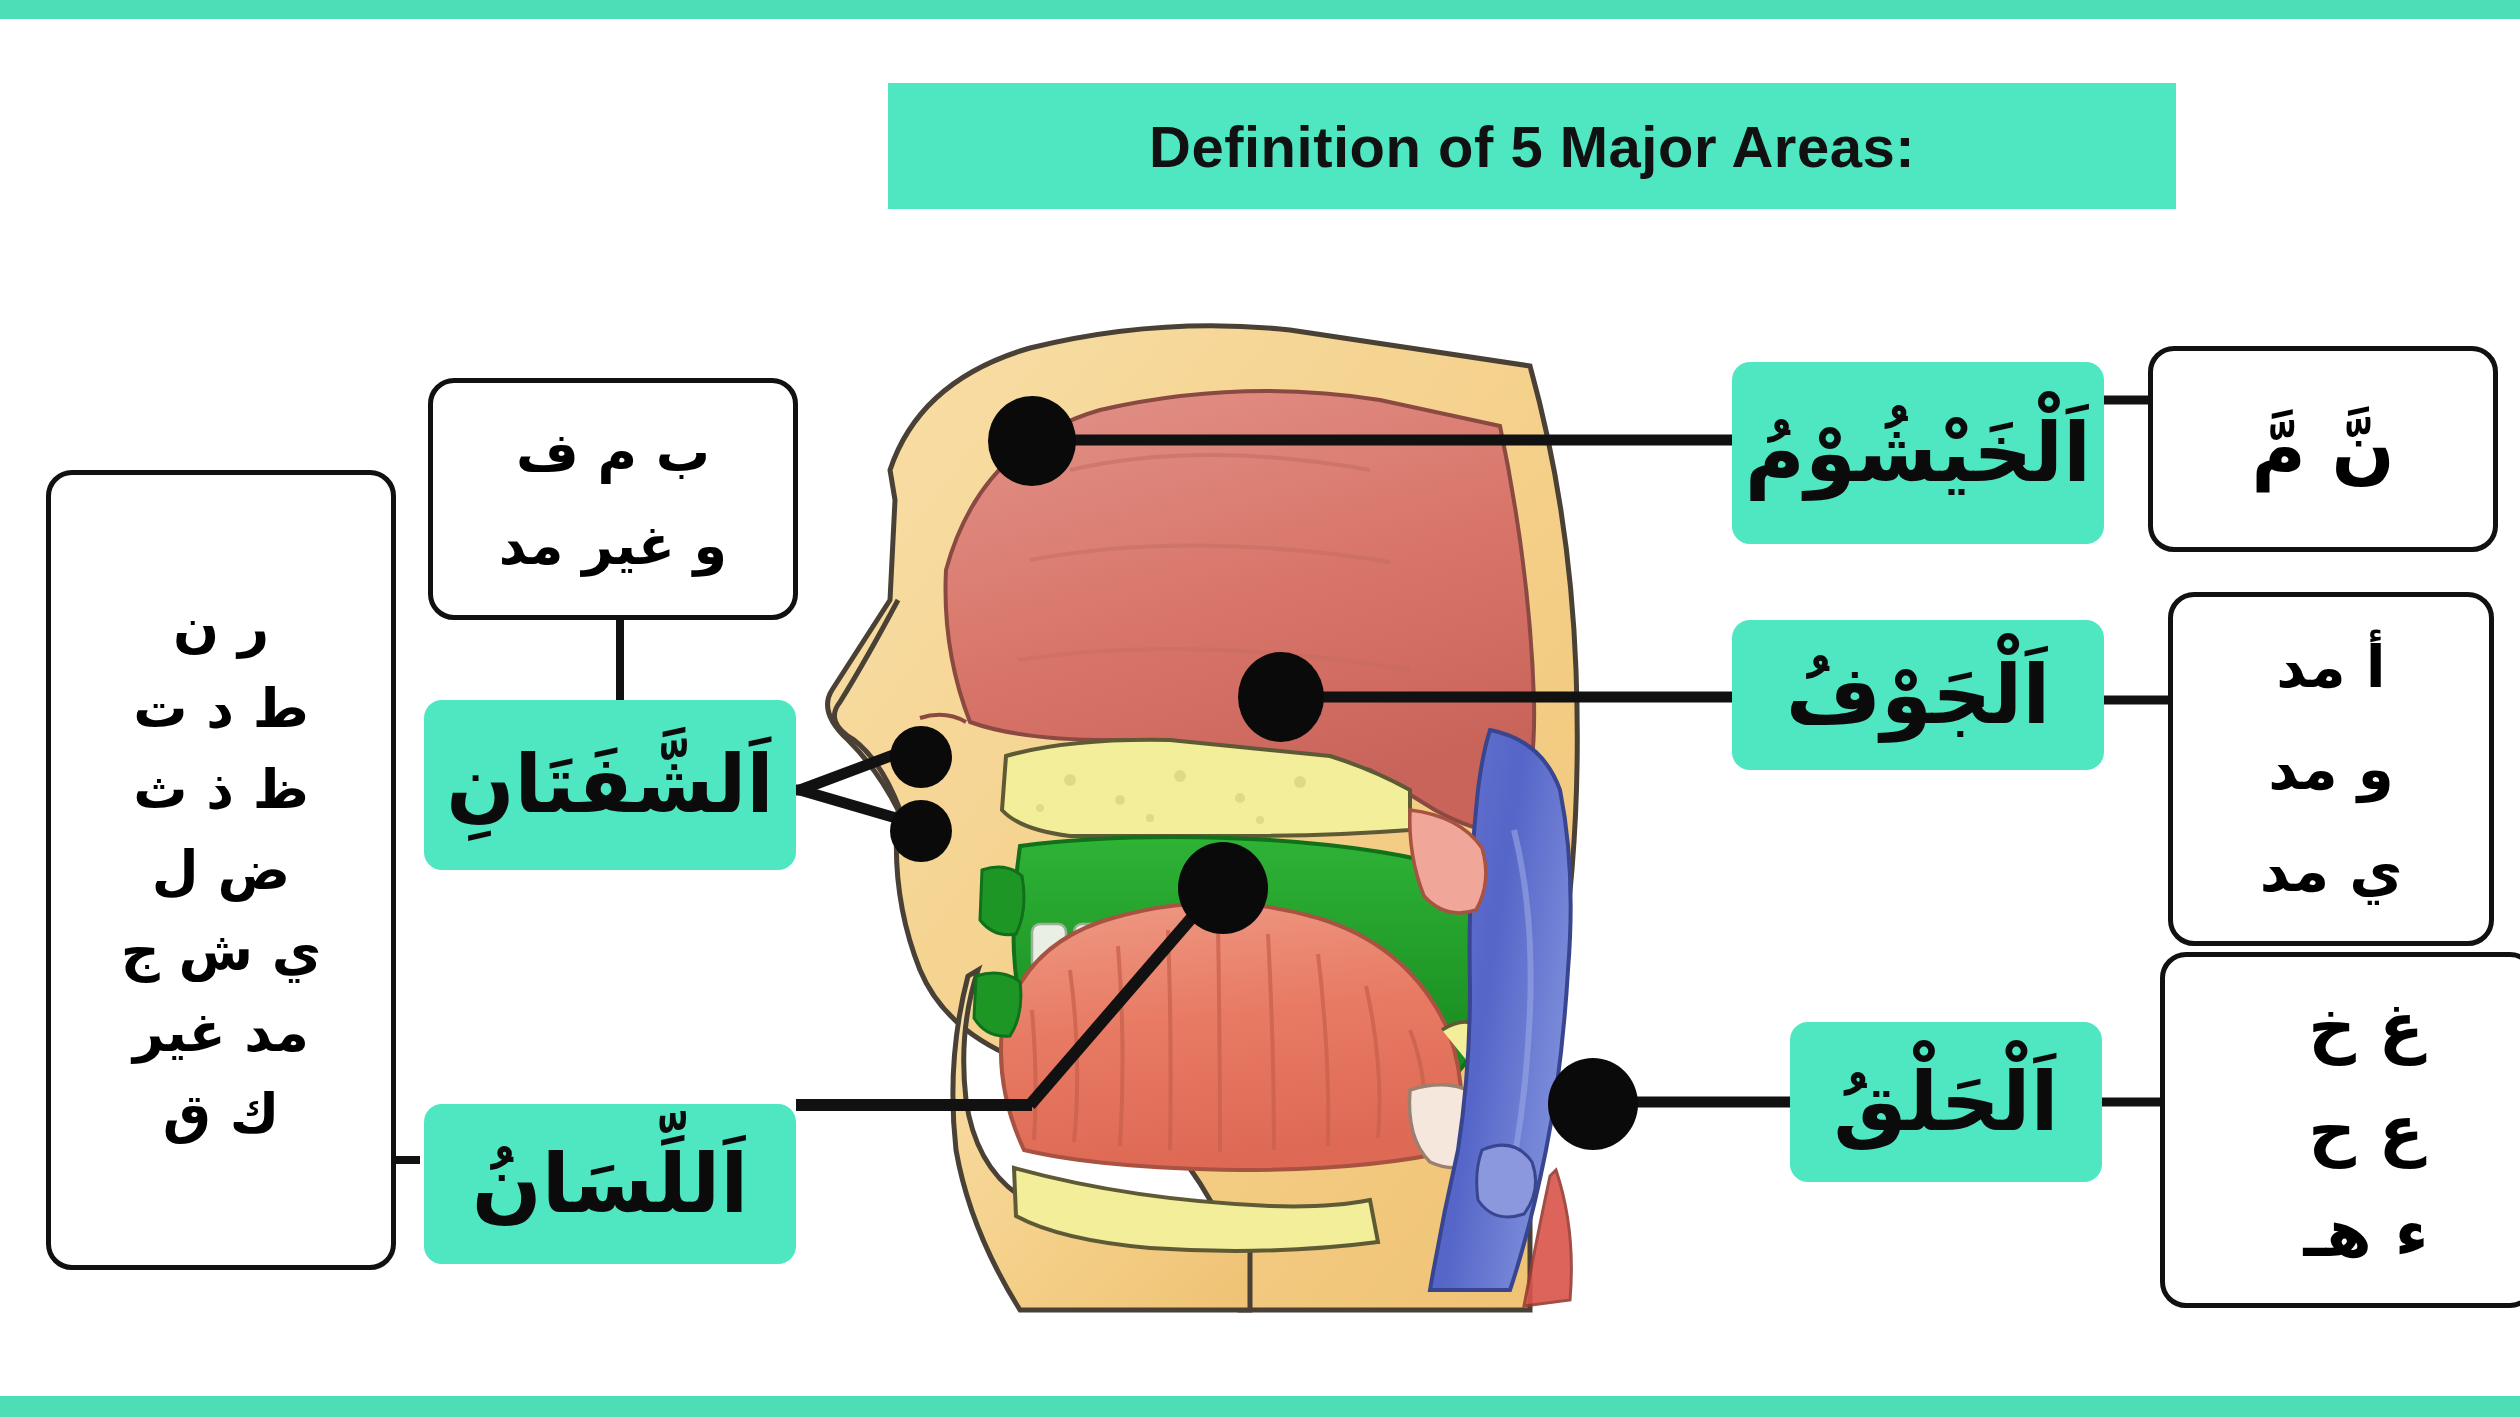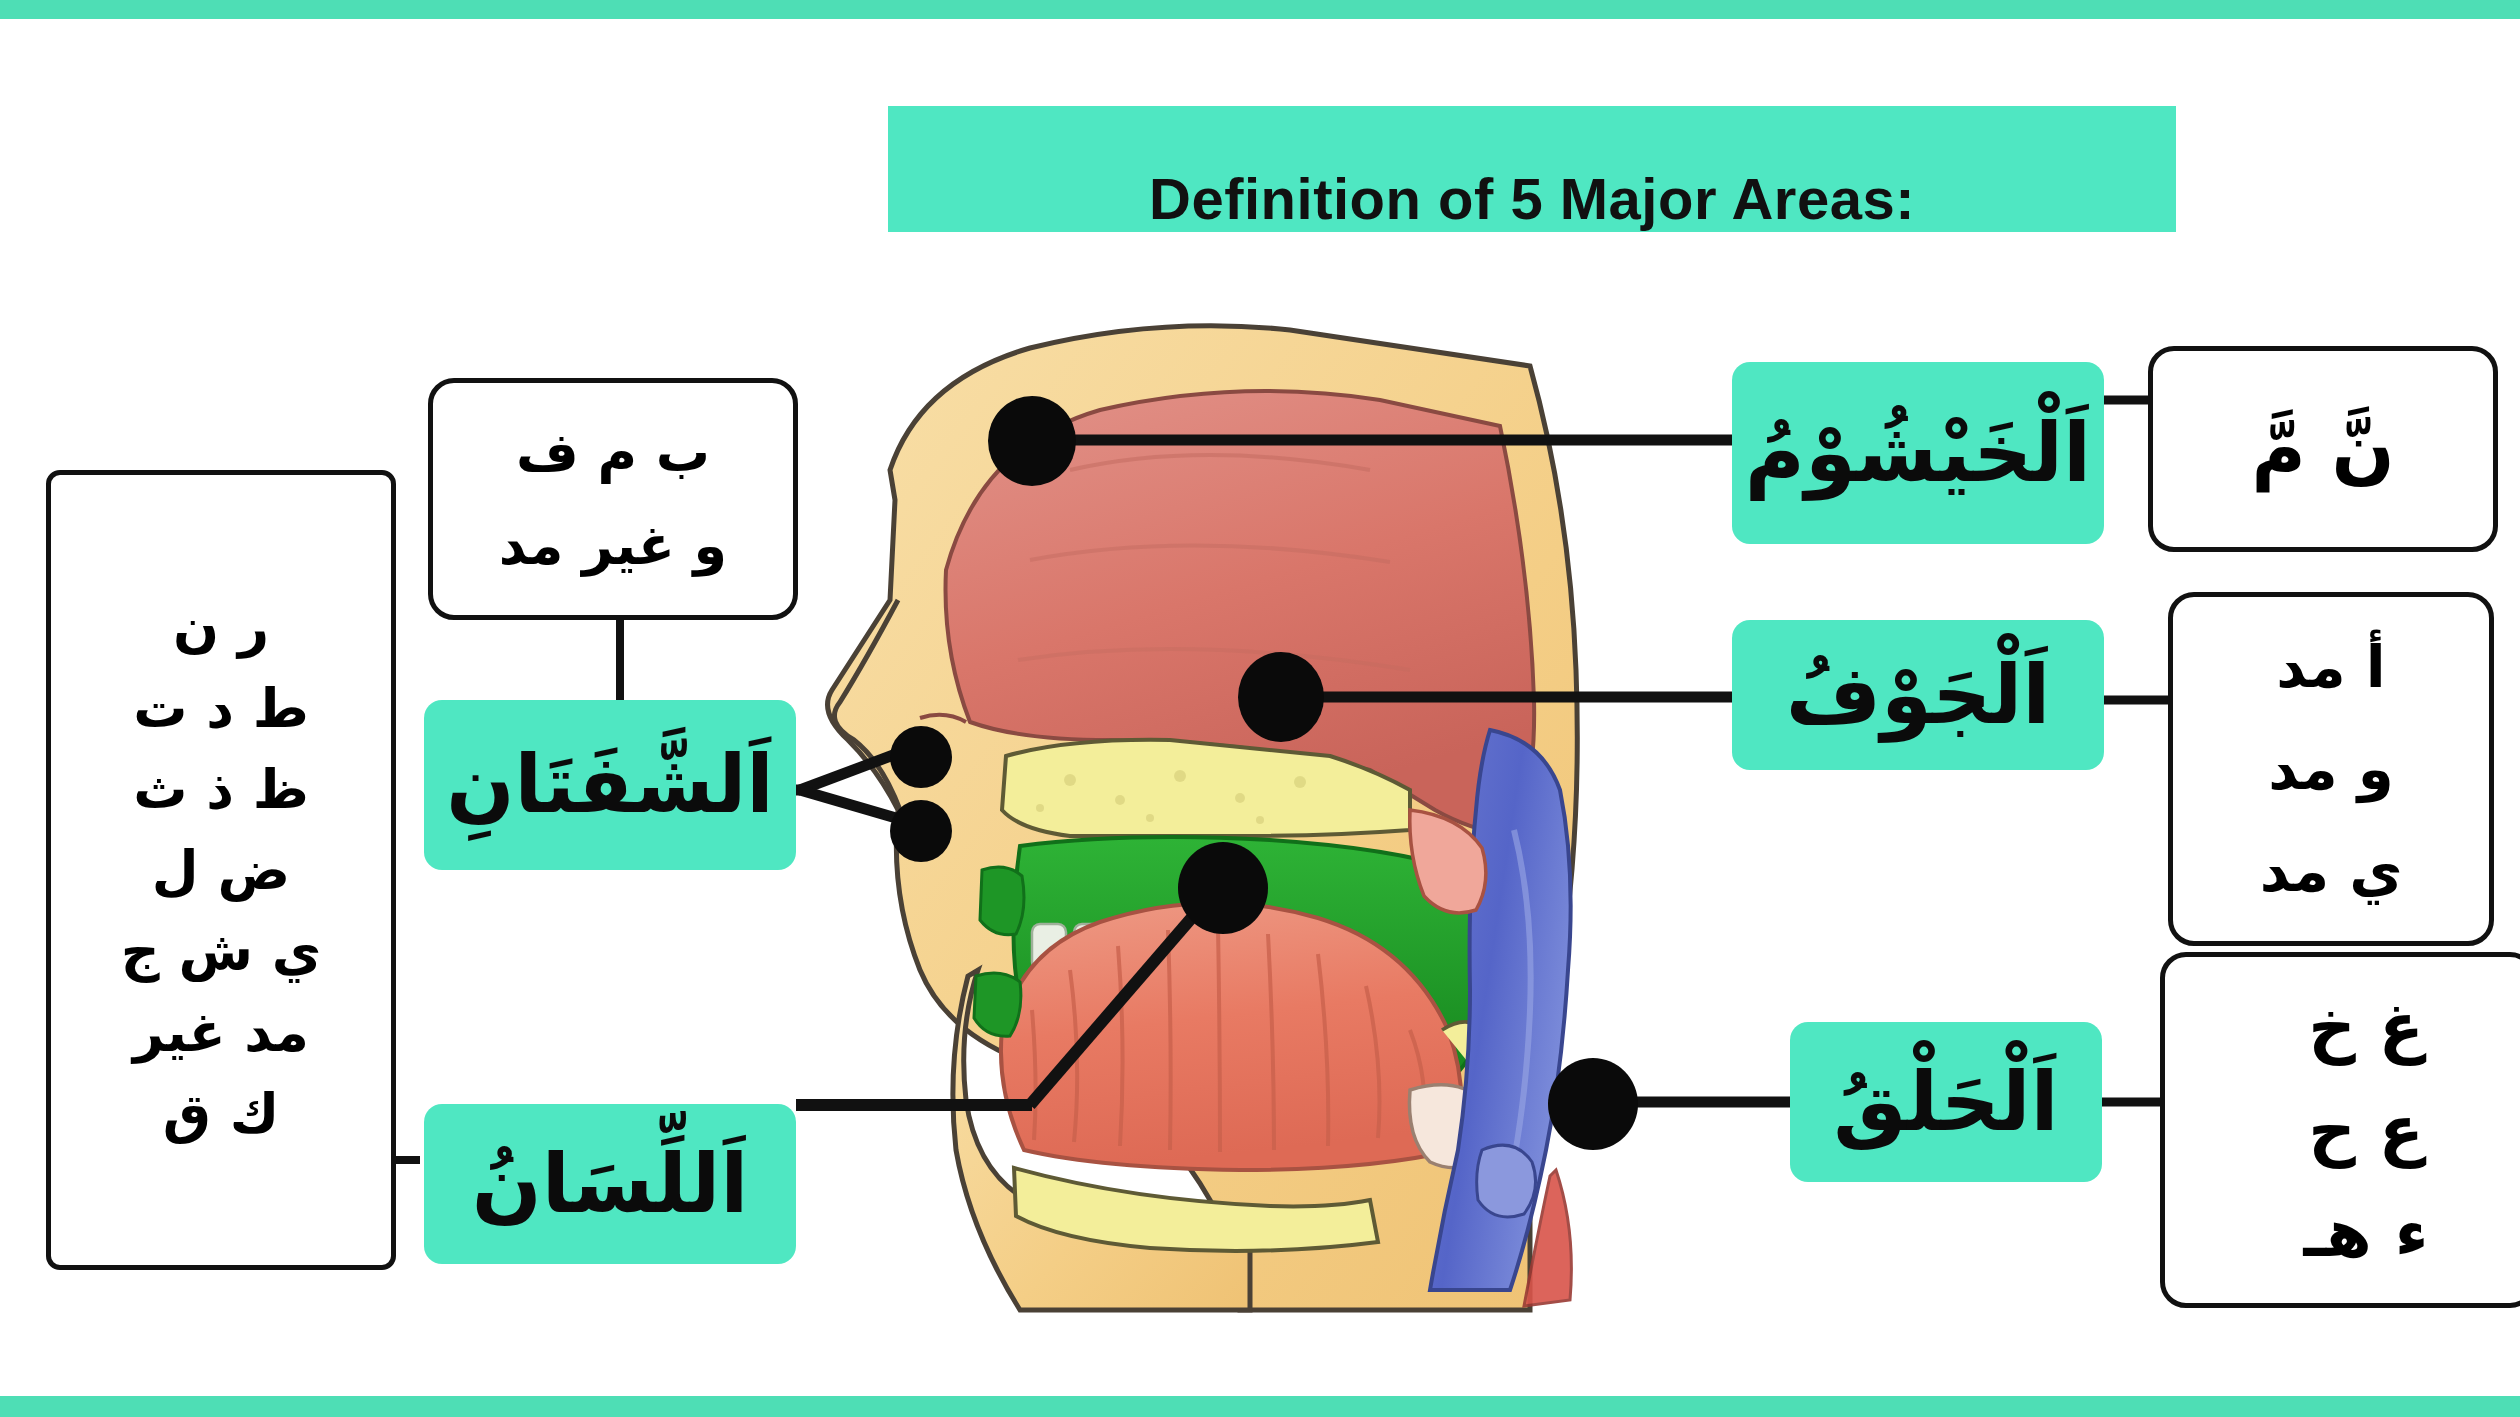--- a/index.html
+++ b/index.html
@@ -11,23 +11,23 @@
   }
   #stage{position:relative;width:2520px;height:1417px;background:#fff;}
 
   
   .edge-bar{position:absolute;left:0;width:2520px;background:#4EDEB5;}
   #top-bar{top:0;height:19px;}
   #bottom-bar{top:1396px;height:21px;}
 
   
   #title-banner{
-    position:absolute;left:888px;top:106px;width:1288px;height:126px;
+    position:absolute;left:888px;top:83px;width:1288px;height:126px;
     background:#4FE7C2;
-    display:flex;align-items:flex-end;justify-content:center;
+    display:flex;align-items:center;justify-content:center;
   }
   #title-text{
     font-size:58px;font-weight:bold;color:#111;letter-spacing:.5px;
     font-family:"Liberation Sans", sans-serif;
   }
 
   
   .chip{
     position:absolute;background:#4FE7C2;border-radius:18px;
     display:flex;align-items:center;justify-content:center;
@@ -249,21 +249,21 @@
     <div class="row">غ  خ</div>
     <div class="row">ع  ح</div>
     <div class="row">ء  هـ</div>
   </div>
 
   <div class="letterbox" style="left:428px;top:378px;width:360px;height:232px;font-size:54px;gap:30px;text-align:center;">
     <div class="row">ب م ف</div>
     <div class="row">و غير مد</div>
   </div>
 
-  <div class="letterbox" style="left:46px;top:470px;width:340px;height:790px;font-size:54px;gap:18px;border-radius:14px;">
+  <div class="letterbox" style="left:46px;top:470px;width:340px;height:790px;font-size:54px;gap:18px;">
     <div class="row">ر ن</div>
     <div class="row">ط د ت</div>
     <div class="row">ظ ذ ث</div>
     <div class="row">ض ل</div>
     <div class="row">ي ش ج</div>
     <div class="row">مد غير</div>
     <div class="row">ك ق</div>
   </div>
 
 </div>

